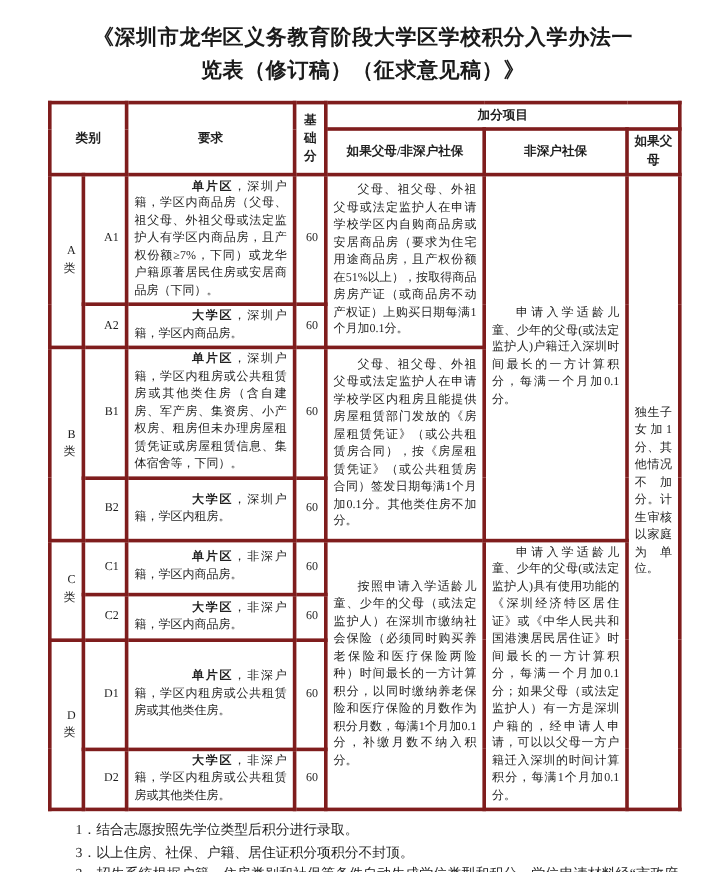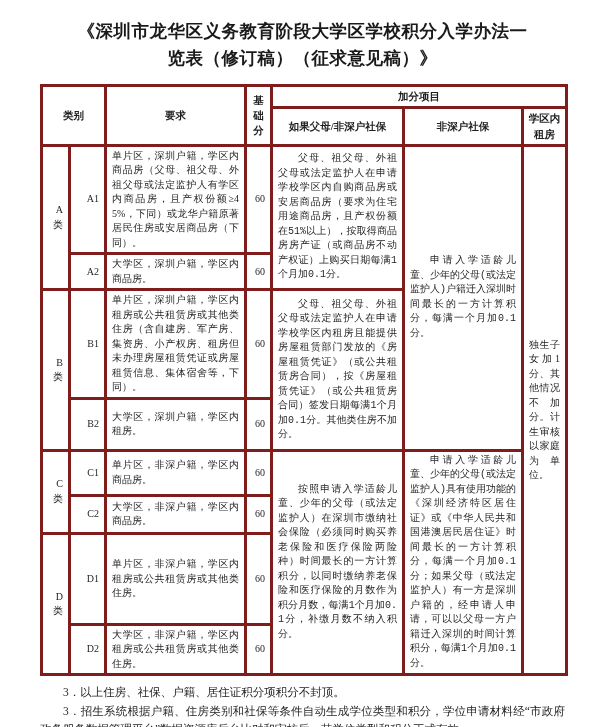--- a/index.html
+++ b/index.html
@@ -25,22 +25,22 @@
     padding:2px 5px;vertical-align:middle;
     word-break:break-all;
   }
   table.points th{
     font-weight:700;text-align:center;padding:2px 2px;font-size:10.5px;
   }
   .c-cat{width:28px;} .c-sub{width:36px;} .c-req{width:140px;}
   .c-base{width:26px;} .c-house{width:132px;} .c-hh{width:119px;} .c-birth{width:44px;}
   td.center{text-align:right;}
   td.req{text-align:justify;}
-  .req-lead{font-weight:400;}
-  td.para{text-align:justify;font-family:Liberation Mono, monospace;}
+  .req-lead{font-weight:700;margin-left:48px;}
+  td.para{text-align:justify;}
   td.para .indent{display:block;text-indent:2em;}
   td.birth{padding:2px 8px;text-align:justify;line-height:1.7;margin-top:16px;}
   tr.hr1{height:20px;} tr.hr2{height:32px;}
   tr.r-a1{height:92px;} tr.r-a2{height:30px;}
   tr.r-b1{height:84px;} tr.r-b2{height:52px;}
   tr.r-c1{height:45px;} tr.r-c2{height:38px;}
   tr.r-d1{height:56px;} tr.r-d2{height:48px;}
   .notes{width:525px;margin-top:7px;font-size:11.5px;line-height:1.58;}
   .notes p{margin:0;text-indent:2em;text-align:justify;word-break:break-all;}
 </style>
@@ -64,27 +64,27 @@
     <tbody>
       <tr class="hr1">
         <th colspan="2" rowspan="2">类别</th>
         <th rowspan="2">要求</th>
         <th rowspan="2">基础分</th>
         <th colspan="3">加分项目</th>
       </tr>
       <tr class="hr2">
         <th>如果父母/非深户社保</th>
         <th>非深户社保</th>
-        <th>学区内租房</th>
+        <th>如果父母</th>
       </tr>
 
       <tr class="r-a1">
         <td class="center" rowspan="2">A类</td>
         <td class="center">A1</td>
-        <td class="req"><span class="req-lead">单片区</span><span>，深圳户籍，学区内商品房（父母、祖父母、外祖父母或法定监护人有学区内商品房，且产权份额≥45%，下同）或龙华户籍原著居民住房或安居商品房（下同）。</span></td>
+        <td class="req"><span class="req-lead">单片区</span><span>，深圳户籍，学区内商品房（父母、祖父母、外祖父母或法定监护人有学区内商品房，且产权份额≥7%，下同）或龙华户籍原著居民住房或安居商品房（下同）。</span></td>
         <td class="center">60</td>
         <td class="para" rowspan="2">
             <span class="indent">父母、祖父母、外祖父母或法定监护人在申请学校学区内自购商品房或安居商品房（要求为住宅用途商品房，且产权份额在51%以上），按取得商品房房产证（或商品房不动产权证）上购买日期每满1个月加0.1分。</span>
           </td>
         <td class="para" rowspan="4">
             <span class="indent">申请入学适龄儿童、少年的父母(或法定监护人)户籍迁入深圳时间最长的一方计算积分，每满一个月加0.1分。</span>
           </td>
         <td class="birth" rowspan="8"><span>独生子女加1分、其他情况不加分。计生审核以家庭为单位。</span></td>
       </tr>
       <tr class="r-a2">
@@ -134,18 +134,19 @@
       </tr>
       <tr class="r-d2">
         <td class="center">D2</td>
         <td class="req"><span class="req-lead">大学区</span><span>，非深户籍，学区内租房或公共租赁房或其他类住房。</span></td>
         <td class="center">60</td>
       </tr>
     </tbody>
   </table>
 
   <div class="notes">
+    <p>1．结合志愿按照先学位类型后积分进行录取。</p>
     <p>3．以上住房、社保、户籍、居住证积分项积分不封顶。</p>
     <p>3．招生系统根据户籍、住房类别和社保等条件自动生成学位类型和积分，学位申请材料经“市政府政务服务数据管理平台”数据资源库后台比对和审核后，其学位类型和积分正式有效。</p>
 
   </div>
 
 </div>
 
 </body></html>

